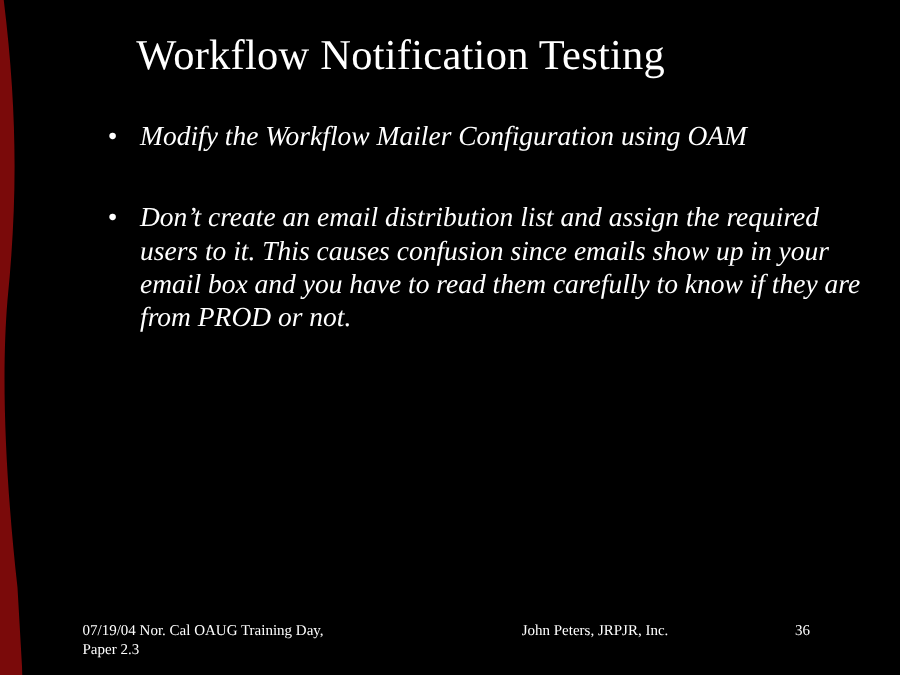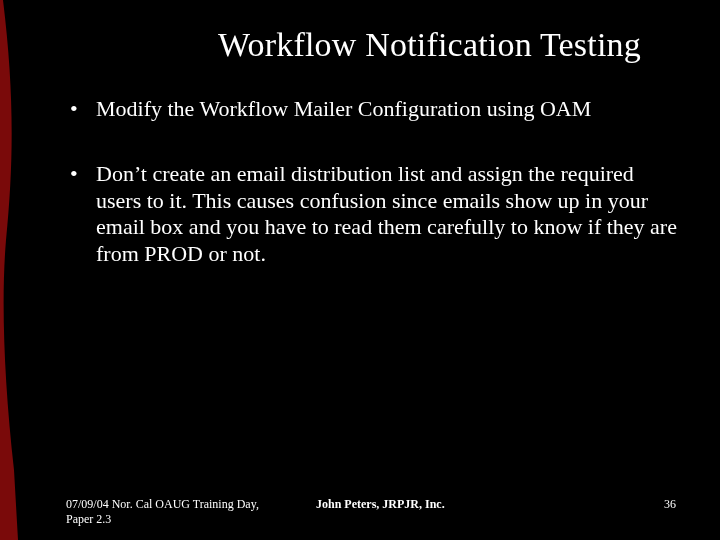--- a/index.html
+++ b/index.html
@@ -26,30 +26,31 @@
     width: 18px;
     height: 540px;
     pointer-events: none;
   }
   .accent svg { display: block; }
   .title {
     position: absolute;
     top: 26px;
     left: 0;
     width: 641px;
-    text-align: right;
+    text-align: center;
     font-size: 34px;
     font-weight: 400;
     letter-spacing: 0.2px;
   }
   .body {
     position: absolute;
     top: 96px;
-    left: 68px;
+    left: 84px;
     width: 610px;
+    font-style: italic;
   }
   ul.bullets {
     list-style: none;
     margin: 0;
     padding: 0;
   }
   ul.bullets > li {
     position: relative;
     padding-left: 28px;
     font-size: 22px;
@@ -72,27 +73,25 @@
     font-size: 12px;
     display: flex;
     align-items: flex-start;
   }
   .footer-left {
     width: 220px;
     line-height: 1.2;
   }
   .footer-center {
     flex: 1;
-    text-align: left;
+    text-align: center;
     padding-left: 30px;
-    font-weight: bold;
   }
   .footer-right {
     width: 40px;
-    text-align: right;
   }
 </style>
 </head>
 <body>
 
 <div class="slide">
 
   <div class="accent">
     <svg width="18" height="540" viewBox="0 0 18 540">
       <path d="M0,0 L3,0 C14,90 14,160 6,240 C1,300 4,380 14,470 L18,540 L0,540 Z" fill="#7a0a0a"></path>
@@ -102,18 +101,18 @@
   <div class="title">Workflow Notification Testing</div>
 
   <div class="body">
     <ul class="bullets">
       <li>Modify the Workflow Mailer Configuration using OAM</li>
       <li>Don’t create an email distribution list and assign the required users to it.  This causes confusion since emails show up in your email box and you have to read them carefully to know if they are from PROD or not.</li>
     </ul>
   </div>
 
   <div class="footer">
-    <div class="footer-left">07/09/04 Nor. Cal OAUG Training Day, Paper 2.3</div>
+    <div class="footer-left">07/19/04 Nor. Cal OAUG Training Day, Paper 2.3</div>
     <div class="footer-center">John Peters, JRPJR, Inc.</div>
     <div class="footer-right">36</div>
   </div>
 
 </div>
 
 </body></html>

